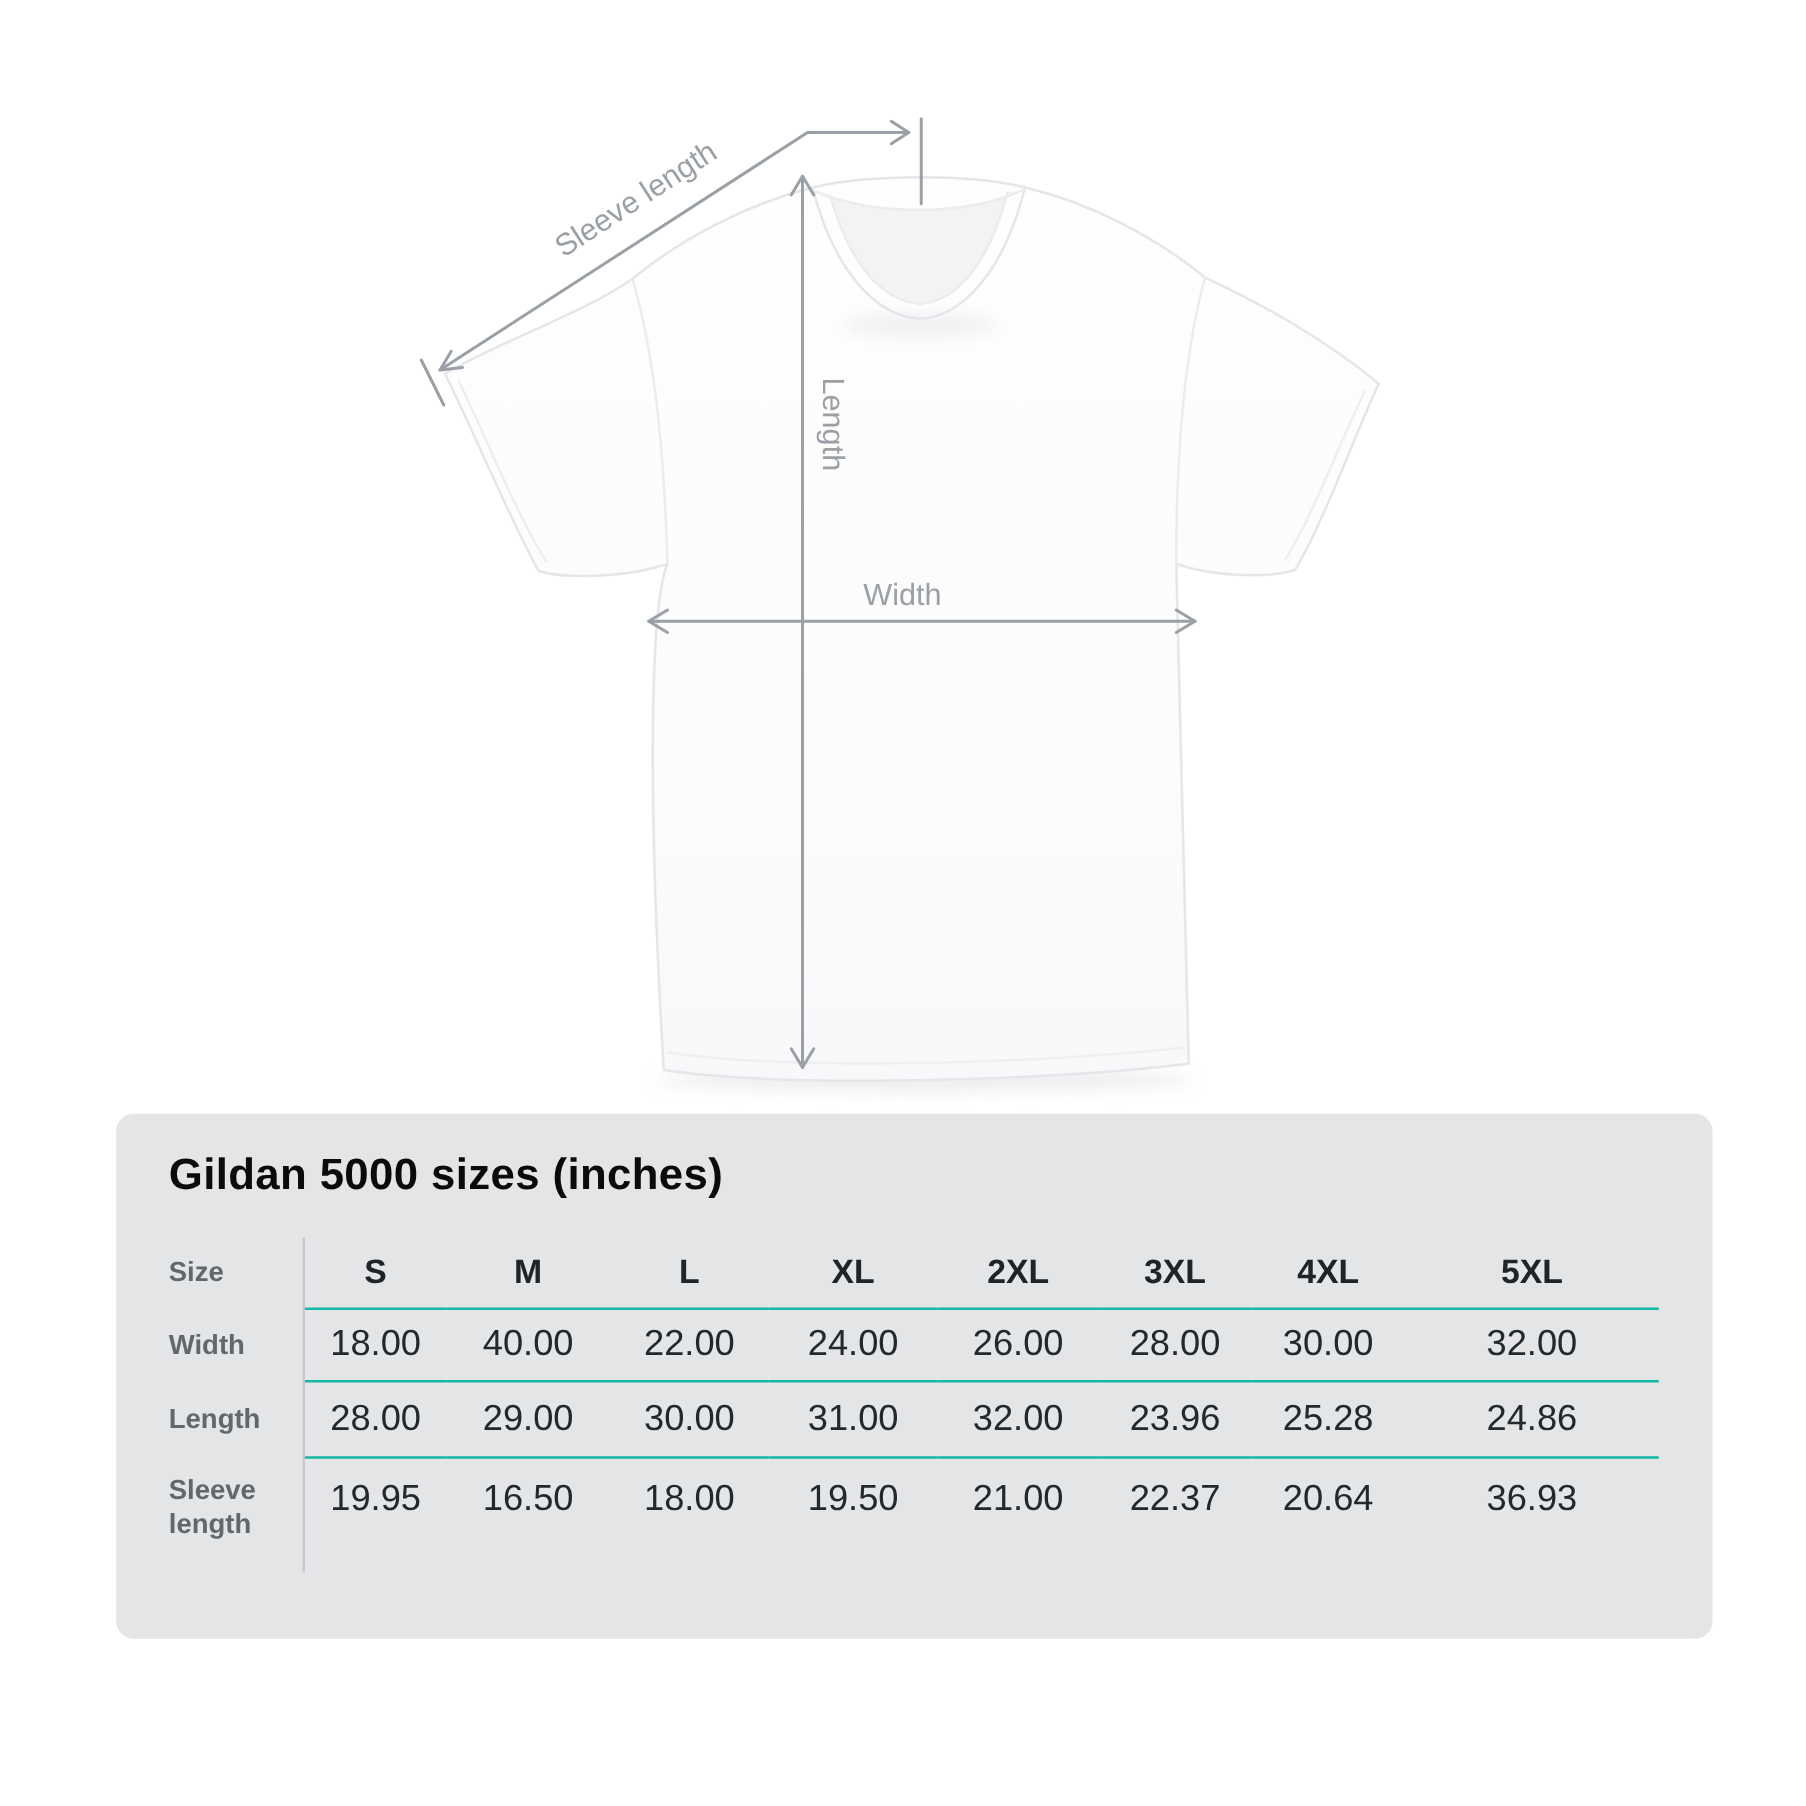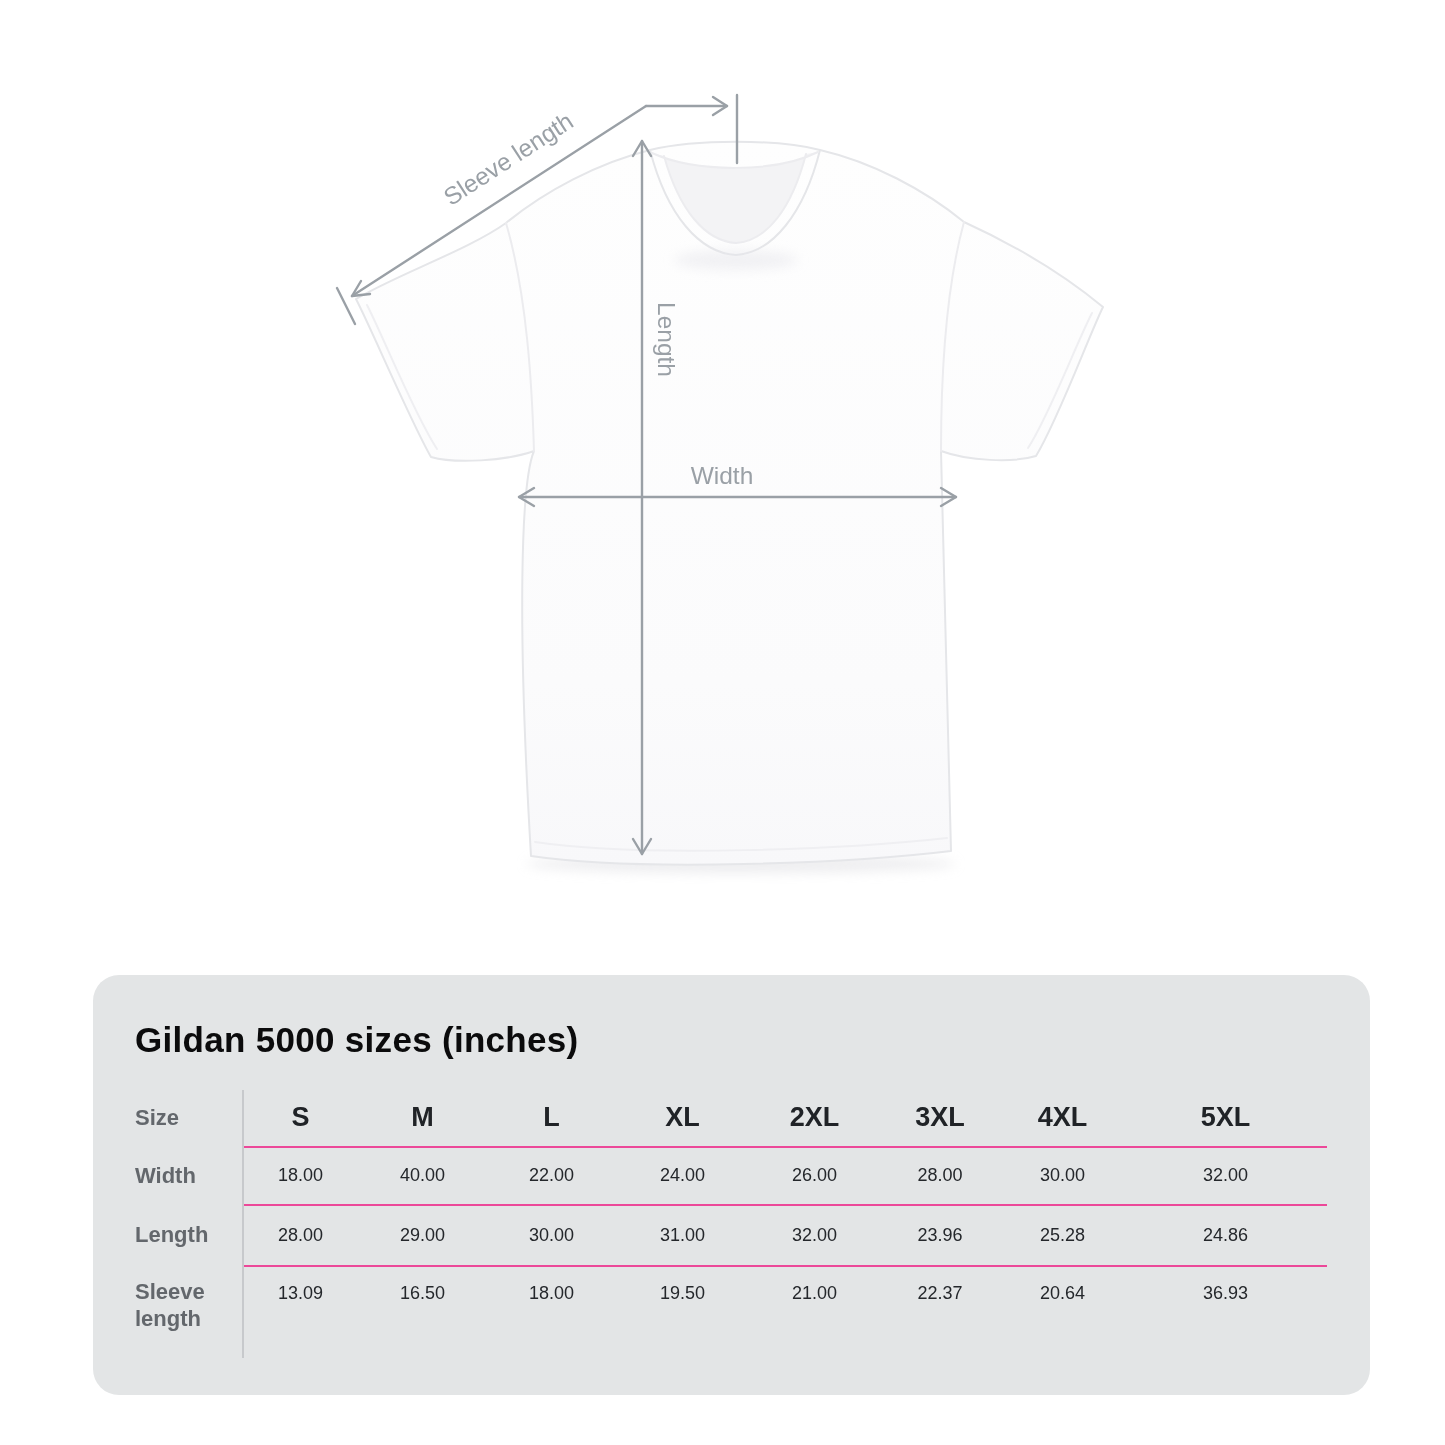--- a/index.html
+++ b/index.html
@@ -7,23 +7,23 @@
     position:relative;width:1445px;height:1445px;background:#ffffff;overflow:hidden;
     font-family:"Liberation Sans", sans-serif;
   }
   svg.diagram{position:absolute;left:0;top:0;display:block;}
   .meas-label{
     fill:#9aa0a6;
     font-family:"Liberation Sans", sans-serif;
     font-size:24.5px;
   }
   .panel{
-    position:absolute;left:93px;top:975px;width:1277px;height:420px;
-    background:#e3e5e6;border-radius:26px;box-sizing:border-box;
-    padding:46px 0 0 42px;
+    position:absolute;left:93px;top:891px;width:1277px;height:420px;
+    background:#e3e5e6;border-radius:14px;box-sizing:border-box;
+    padding:30px 0 0 42px;
   }
   .panel-title{
     margin:0;color:#0b0b0c;
     font-family:"Liberation Sans", sans-serif;
     font-weight:900;font-size:35px;line-height:1.1;letter-spacing:.3px;
   }
   table.size-table{
     border-collapse:collapse;table-layout:fixed;width:1192px;margin-top:30px;
     font-family:"Liberation Sans", sans-serif;
   }
@@ -31,22 +31,22 @@
   th.lbl,td.lbl{
     text-align:left;vertical-align:middle;
     color:#63676c;font-weight:700;font-size:22px;line-height:1.25;
     border-right:2px solid #c7c9cc;
     padding-right:10px;
   }
   thead th.hdr{
     color:#202327;font-weight:700;font-size:27px;text-align:center;vertical-align:middle;
   }
   tbody td.val{
-    color:#24272b;font-weight:400;font-size:18px;text-align:center;vertical-align:middle;
-    border-top:2px solid #ec4899;
+    color:#24272b;font-weight:400;font-size:29px;text-align:center;vertical-align:middle;
+    border-top:2px solid #14b8a6;
   }
   td.last,th.last{padding-right:76px;}
   tr.sleeve-row td.val{vertical-align:top;padding-top:16px;}
   tr.sleeve-row th.lbl{vertical-align:top;padding-top:12px;}
 </style>
 </head>
 <body>
 
 <div class="stage">
 
@@ -176,21 +176,21 @@
           <td class="val">29.00</td>
           <td class="val">30.00</td>
           <td class="val">31.00</td>
           <td class="val">32.00</td>
           <td class="val">23.96</td>
           <td class="val">25.28</td>
           <td class="val last">24.86</td>
         </tr>
         <tr class="sleeve-row" style="height:92px">
           <th class="lbl">Sleeve length</th>
-          <td class="val">13.09</td>
+          <td class="val">19.95</td>
           <td class="val">16.50</td>
           <td class="val">18.00</td>
           <td class="val">19.50</td>
           <td class="val">21.00</td>
           <td class="val">22.37</td>
           <td class="val">20.64</td>
           <td class="val last">36.93</td>
         </tr>
       </tbody>
     </table>

